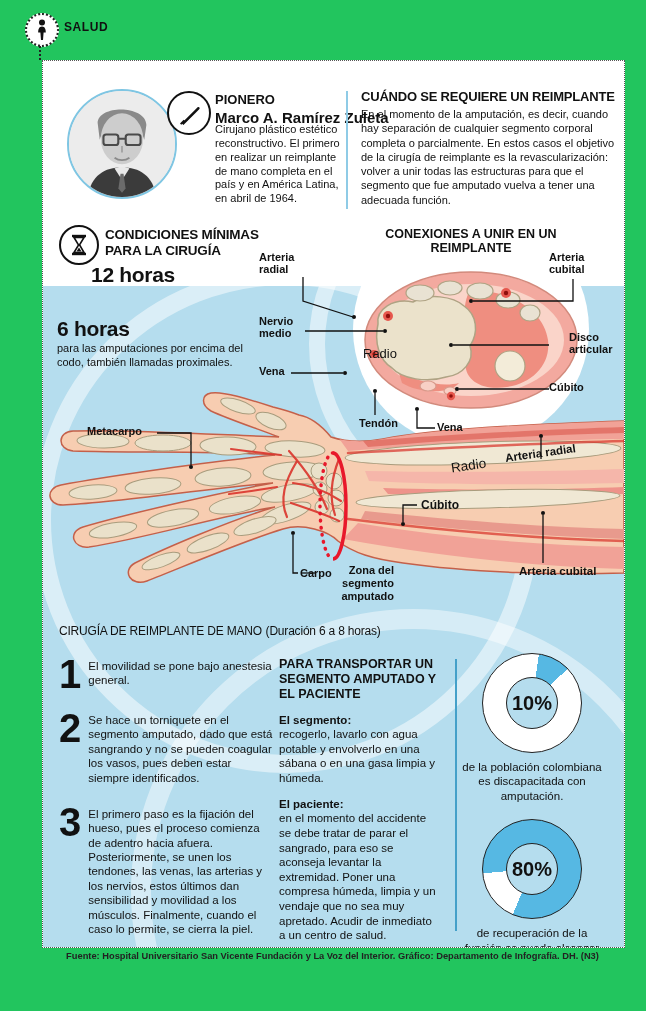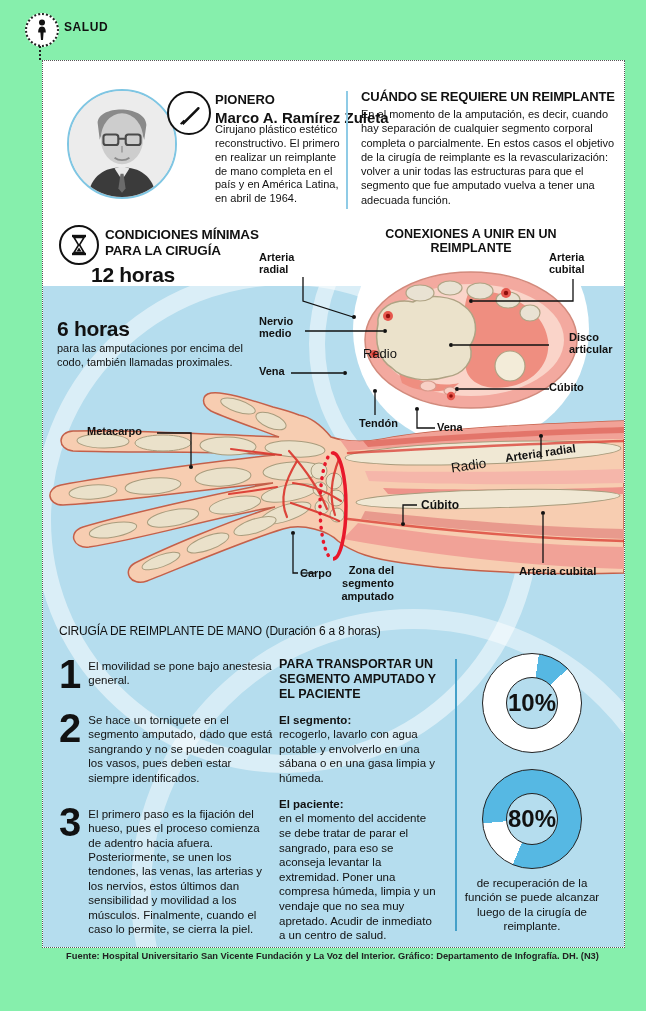--- a/index.html
+++ b/index.html
@@ -1,16 +1,16 @@
 <!DOCTYPE html>
 <html><head>
 <meta charset="utf-8">
 <style>
   html,body{margin:0;padding:0;background:#fff;}
-  #page{position:relative;width:646px;height:1011px;background:#86efac;
+  #page{position:relative;width:646px;height:1011px;background:#22c55e;
         font-family:"Liberation Sans",sans-serif;color:#111;overflow:hidden;}
   .abs{position:absolute;}
 
   
   .hdr-icon{left:25px;top:13px;width:30px;height:30px;border:2px dotted #222;border-radius:50%;
             display:flex;align-items:center;justify-content:center;background:#fff;}
   .hdr-dot-line{left:39px;top:46px;height:14px;border-left:2px dotted #222;}
   .kicker{left:64px;top:20px;font-size:12px;font-weight:bold;letter-spacing:.6px;}
   .page-title{left:67px;top:34px;font-size:15.5px;font-weight:bold;letter-spacing:-.2px;}
 
@@ -78,21 +78,21 @@
   .col2{left:236px;top:596px;width:170px;z-index:7;}
   .col2-h{font-size:12.5px;font-weight:bold;line-height:1.2;margin-bottom:12px;}
   .sub-lbl{font-size:11.5px;font-weight:bold;margin-bottom:1px;}
   .sub-txt{font-size:11.5px;line-height:1.27;font-weight:500;margin-bottom:13px;width:162px;}
   .vdiv2{left:412px;top:598px;width:2px;height:272px;background:#44a0c9;z-index:7;}
   .col3{left:417px;top:592px;width:144px;text-align:center;z-index:7;}
   .donut{position:relative;width:98px;height:98px;border-radius:50%;border:1.5px solid #222;margin:0 auto;}
   .donut-10{background:conic-gradient(from 8deg,#56b8e3 0 38deg,#fff 38deg 360deg);}
   .donut-80{background:conic-gradient(from 203deg,#fff 0 62deg,#56b8e3 62deg 360deg);}
   .hole{position:absolute;inset:23px;background:#b5ddee;border:1.5px solid #222;border-radius:50%;
-        display:flex;align-items:center;justify-content:center;font-size:24px;font-weight:bold;}
+        display:flex;align-items:center;justify-content:center;font-size:20px;font-weight:bold;}
   .donut-cap{font-size:11.5px;line-height:1.25;font-weight:500;margin-top:7px;}
   .donut-80{margin-top:16px;}
 
   
   .footer{left:42px;top:951px;width:581px;text-align:center;font-size:9.3px;font-weight:bold;color:#222;}
 </style>
 </head>
 <body>
 
 <div id="page">
@@ -325,20 +325,21 @@
       <div class="sub-lbl">El paciente:</div>
       <div class="sub-txt">en el momento del accidente se debe tratar de parar el sangrado, para eso se aconseja levantar la extremidad. Poner una compresa húmeda, limpia y un vendaje que no sea muy apretado. Acudir de inmediato a un centro de salud.</div>
     </div>
 
     <div class="abs vdiv2"></div>
 
     <div class="abs col3">
       <div class="donut donut-10">
         <div class="hole">10%</div>
       </div>
+      <div class="donut-cap">de la población colombiana es discapacitada con amputación.</div>
       <div class="donut donut-80">
         <div class="hole">80%</div>
       </div>
       <div class="donut-cap">de recuperación de la función se puede alcanzar luego de la cirugía de reimplante.</div>
     </div>
 
   </div>
 
   <div class="abs footer">Fuente: Hospital Universitario San Vicente Fundación y La Voz del Interior. Gráfico: Departamento de Infografía. DH. (N3)</div>
 

